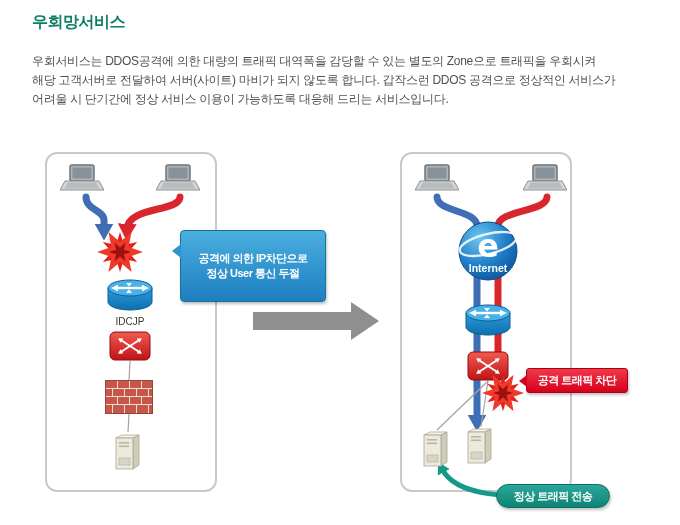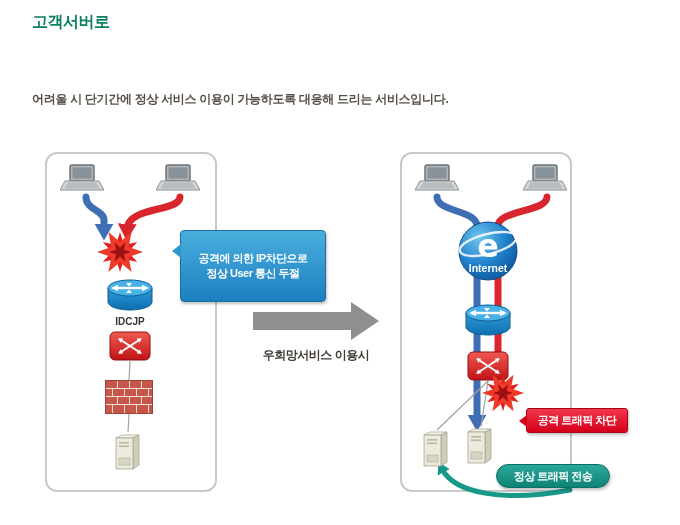--- a/index.html
+++ b/index.html
@@ -8,43 +8,45 @@
   .abs { position:absolute; }
 
   .page-title { left:32px; top:12px; font-size:16px; font-weight:bold; color:#0e7f63; letter-spacing:-0.5px; }
   .desc-line { left:32px; width:600px; font-size:12px; color:#554f47; line-height:19px; letter-spacing:-0.3px; }
 
   .panel { border:2px solid #c9c9c9; border-radius:12px; background:#ffffff; z-index:1; }
 
   #overlay { left:0; top:0; z-index:2; pointer-events:none; }
   .icon { z-index:3; }
 
-  .device-label { z-index:3; font-size:10px; font-weight:bold; color:#3a352f; text-align:center; }
+  .device-label { z-index:3; font-size:10px; font-weight:normal; color:#3a352f; text-align:center; }
 
   .callout { z-index:4; color:#ffffff; font-weight:bold; font-size:11px; text-align:center; letter-spacing:-0.5px; }
   .callout-blue { background:linear-gradient(#4aaede,#1e7fc0); border:1px solid #1a6fa0; border-radius:4px;
                   padding:20px 4px; line-height:15px; box-shadow:1px 2px 3px rgba(0,0,0,0.25); }
   .callout-blue::after { content:""; position:absolute; left:-9px; top:13px;
                   border-top:7px solid transparent; border-bottom:7px solid transparent; border-right:9px solid #2d96cf; }
   .callout-red { background:linear-gradient(#f2374b,#d50019); border:1px solid #a80014; border-radius:3px;
-                  line-height:23px; box-shadow:1px 2px 3px rgba(0,0,0,0.25);margin-top:40px; }
+                  line-height:23px; box-shadow:1px 2px 3px rgba(0,0,0,0.25); }
   .callout-red::after { content:""; position:absolute; left:-8px; top:6px;
                   border-top:6px solid transparent; border-bottom:6px solid transparent; border-right:8px solid #d50019; }
   .callout-teal { background:linear-gradient(#2aa89a,#0f8375); border:1px solid #0b6e62; border-radius:12px;
                   line-height:22px; box-shadow:1px 2px 3px rgba(0,0,0,0.25); }
 
   .transition-text { z-index:3; text-align:center; font-size:12px; font-weight:bold; color:#3f3a34; line-height:19px; letter-spacing:-0.5px; }
 </style>
 </head>
 <body>
 
 <div id="canvas">
 
-  <div class="abs page-title">고객서버로</div>
-  <div class="abs desc-line" style="top:90px;font-weight:bold;">어려울 시 단기간에 정상 서비스 이용이 가능하도록 대응해 드리는 서비스입니다.</div>
+  <div class="abs page-title">우회망서비스</div>
+  <div class="abs desc-line" style="top:52px;">우회서비스는 DDOS공격에 의한 대량의 트래픽 대역폭을 감당할 수 있는 별도의 Zone으로 트래픽을 우회시켜</div>
+  <div class="abs desc-line" style="top:71px;">해당 고객서버로 전달하여 서버(사이트) 마비가 되지 않도록 합니다. 갑작스런 DDOS 공격으로 정상적인 서비스가</div>
+  <div class="abs desc-line" style="top:90px;">어려울 시 단기간에 정상 서비스 이용이 가능하도록 대응해 드리는 서비스입니다.</div>
 
   <div class="abs panel" style="left:45px; top:152px; width:172px; height:340px;"></div>
   <div class="abs panel" style="left:400px; top:152px; width:172px; height:340px;"></div>
 
   <svg id="overlay" class="abs" width="680" height="525" viewBox="0 0 680 525">
     <defs>
       <marker id="mblue" viewBox="0 0 4 4" markerWidth="3" markerHeight="3" refX="1" refY="2" orient="auto" markerUnits="strokeWidth">
         <path d="M0,0.2 L3.2,2 L0,3.8 Z" fill="#3f6eb5"></path>
       </marker>
       <marker id="mred" viewBox="0 0 4 4" markerWidth="3" markerHeight="3" refX="1" refY="2" orient="auto" markerUnits="strokeWidth">
@@ -159,21 +161,20 @@
     <rect x="6" y="13.5" width="10" height="1.6" fill="#b9b6a4"></rect>
     <rect x="6" y="26" width="11" height="7" fill="#d8d5c4" stroke="#b0ad9c" stroke-width="0.6"></rect>
   </svg>
 
   <div class="abs callout callout-blue" style="left:180px; top:230px; width:146px;">
     <div>공격에 의한 IP차단으로</div>
     <div>정상 User 통신 두절</div>
   </div>
 
   <div class="abs transition-text" style="left:238px; top:346px; width:156px;">
-    <div>우회망서비스 이용시</div>
   </div>
 
   <svg class="abs icon" style="left:415px; top:164px;" width="44" height="32" viewBox="0 0 44 32">
     <rect x="10" y="1" width="24" height="16" rx="2" fill="#aeb4b8" stroke="#6e7478" stroke-width="1.5"></rect>
     <rect x="12.5" y="3.5" width="19" height="11" fill="#87929a"></rect>
     <polygon points="5,17 39,17 44,26 0,26" fill="#d3d6d8" stroke="#8d9194" stroke-width="1"></polygon>
     <polygon points="8,18.5 36,18.5 39.5,24.5 4.5,24.5" fill="#b7bcbf"></polygon>
   </svg>
   <svg class="abs icon" style="left:523px; top:164px;" width="44" height="32" viewBox="0 0 44 32">
     <rect x="10" y="1" width="24" height="16" rx="2" fill="#aeb4b8" stroke="#6e7478" stroke-width="1.5"></rect>
@@ -249,17 +250,17 @@
     <rect x="3" y="6" width="17" height="31" fill="#eceadc" stroke="#a9a695" stroke-width="0.8"></rect>
     <rect x="6" y="10" width="10" height="1.6" fill="#b9b6a4"></rect>
     <rect x="6" y="13.5" width="10" height="1.6" fill="#b9b6a4"></rect>
     <rect x="6" y="26" width="11" height="7" fill="#d8d5c4" stroke="#b0ad9c" stroke-width="0.6"></rect>
   </svg>
 
   <div class="abs callout callout-red" style="left:526px; top:368px; width:102px; height:25px;">
     <span>공격 트래픽 차단</span>
   </div>
 
-  <div class="abs callout callout-teal" style="left:496px; top:464px; width:114px; height:24px;">
+  <div class="abs callout callout-teal" style="left:496px; top:484px; width:114px; height:24px;">
     <span>정상 트래픽 전송</span>
   </div>
 
 </div>
 
 </body></html>

